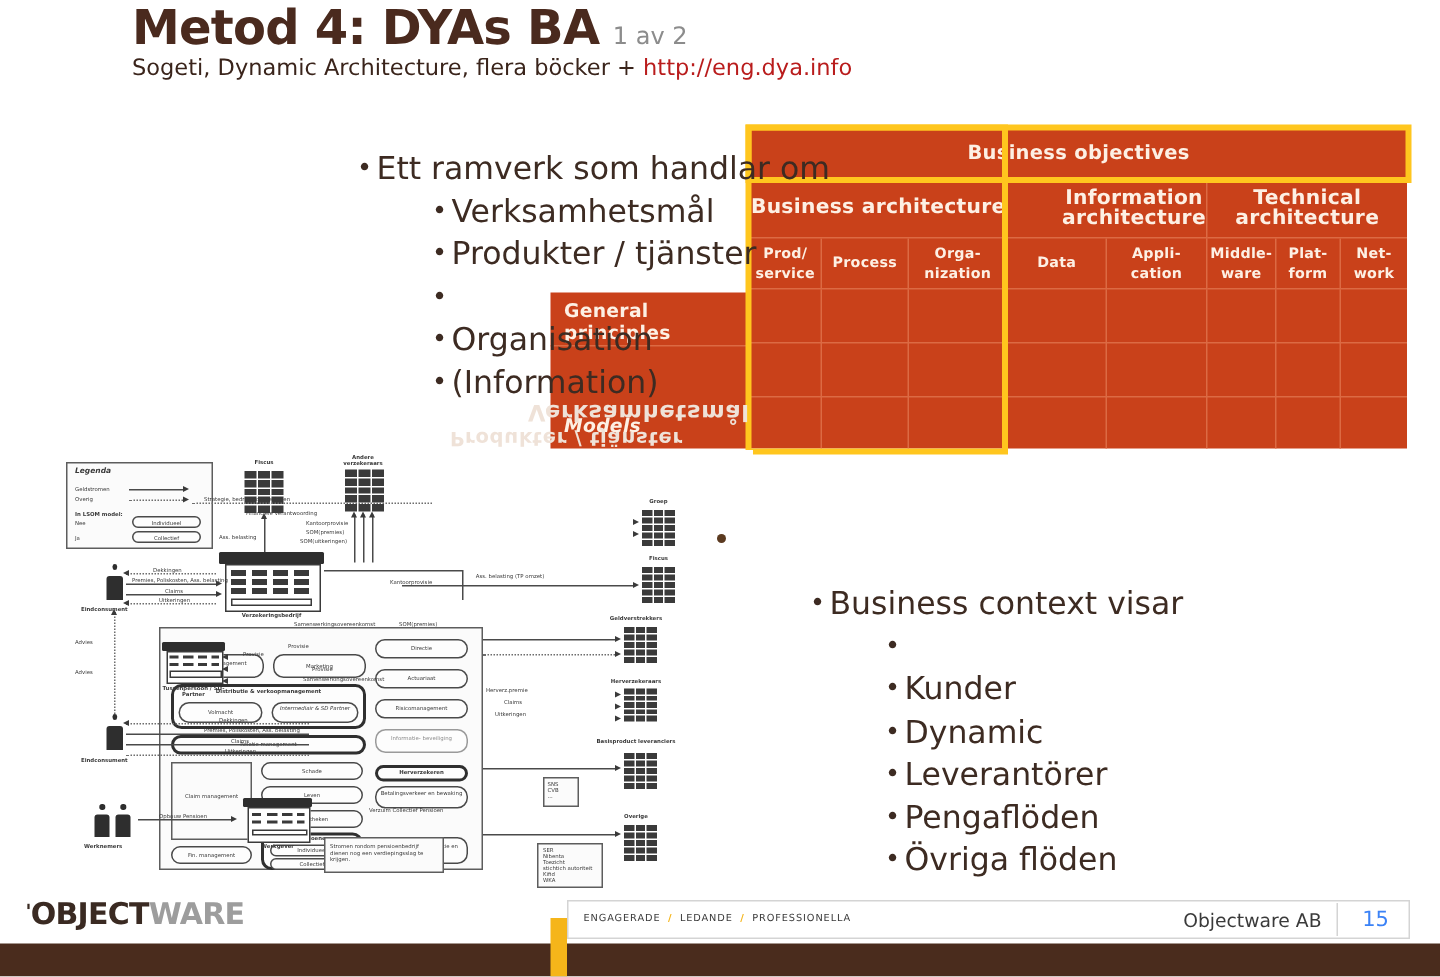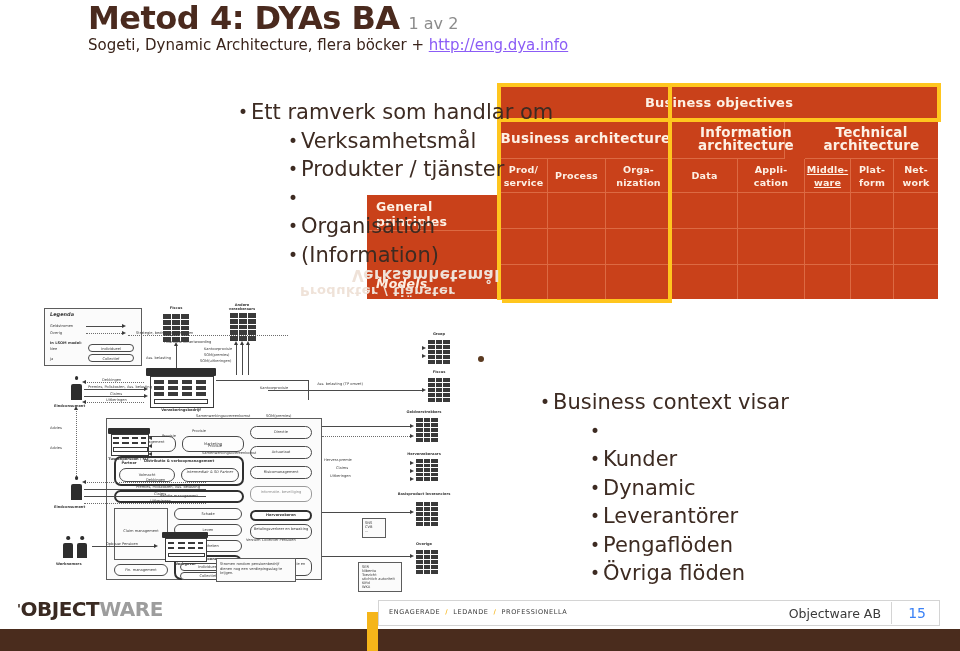--- a/index.html
+++ b/index.html
@@ -15,21 +15,21 @@
   .title-row{position:absolute;left:88px;top:2px;display:flex;align-items:baseline;gap:9px;}
   .title-main{
     font-size:32px;font-weight:bold;color:#4a2a1e;
     letter-spacing:-0.5px;line-height:1;font-family:"DejaVu Sans","Liberation Sans",sans-serif;
   }
   .title-sub{font-size:16px;color:#8c8c8c;font-weight:normal;}
   .subtitle{
     position:absolute;left:88px;top:36px;
     font-size:15px;color:#3a241b;white-space:nowrap;
   }
-  .subtitle .lnk{color:#8b5cf6;text-decoration:underline;text-align:right;}
+  .subtitle .lnk{color:#b91c1c;text-align:right;}
 
   
   .bullets-top{position:absolute;left:238px;top:98px;width:380px;}
   .bullets-bottom{position:absolute;left:540px;top:388px;width:400px;}
   .b-l1,.b-l2{
     display:flex;align-items:flex-start;color:#3d2b22;
     font-size:21px;line-height:28.5px;white-space:nowrap;
   }
   .b-l2{padding-left:50px;}
   .bul{
@@ -156,29 +156,29 @@
 <div class="dya">
 
   <div class="dya-left">
     <div class="dya-left-cell dya-l-b" style="top:0;height:36px;">General principles</div>
     <div class="dya-left-cell" style="top:72px;height:32px;padding-top:9px;font-style:italic;">Models</div>
   </div>
 
   <div class="dya-cell dya-objectives dya-l-b">Business objectives</div>
 
   <div class="dya-cell dya-arch dya-l-r dya-l-b" style="left:0;width:172px;">Business architecture</div>
-  <div class="dya-cell dya-arch dya-l-r dya-l-b" style="left:172px;width:113px;padding-left:36px;">Information architecture</div>
+  <div class="dya-cell dya-arch dya-l-r dya-l-b" style="left:172px;width:133px;padding-left:36px;">Information architecture</div>
   <div class="dya-cell dya-arch dya-l-b" style="left:305px;width:133px;">Technical architecture</div>
 
   <div class="dya-cell dya-sub dya-l-r dya-l-b" style="left:0;width:48px;">Prod/ service</div>
   <div class="dya-cell dya-sub dya-l-r dya-l-b" style="left:48px;width:58px;">Process</div>
   <div class="dya-cell dya-sub dya-l-r dya-l-b" style="left:106px;width:66px;">Orga- nization</div>
   <div class="dya-cell dya-sub dya-l-r dya-l-b" style="left:172px;width:66px;">Data</div>
   <div class="dya-cell dya-sub dya-l-r dya-l-b" style="left:238px;width:67px;">Appli- cation</div>
-  <div class="dya-cell dya-sub dya-l-r dya-l-b" style="left:305px;width:46px;text-decoration:underline;">Middle- ware</div>
+  <div class="dya-cell dya-sub dya-l-r dya-l-b" style="left:305px;width:46px;">Middle- ware</div>
   <div class="dya-cell dya-sub dya-l-r dya-l-b" style="left:351px;width:43px;">Plat- form</div>
   <div class="dya-cell dya-sub dya-l-b" style="left:394px;width:44px;">Net- work</div>
 
   <div class="dya-cell dya-blank dya-l-b" style="left:0;top:107px;width:438px;height:36px;"></div>
   <div class="dya-cell dya-blank dya-l-b" style="left:0;top:143px;width:438px;height:36px;"></div>
   <div class="dya-cell dya-blank" style="left:0;top:179px;width:438px;height:34px;"></div>
 
   <div class="dya-cell dya-blank dya-l-r" style="left:0;top:107px;width:48px;height:106px;"></div>
   <div class="dya-cell dya-blank dya-l-r" style="left:48px;top:107px;width:58px;height:106px;"></div>
   <div class="dya-cell dya-blank dya-l-r" style="left:106px;top:107px;width:66px;height:106px;"></div>

